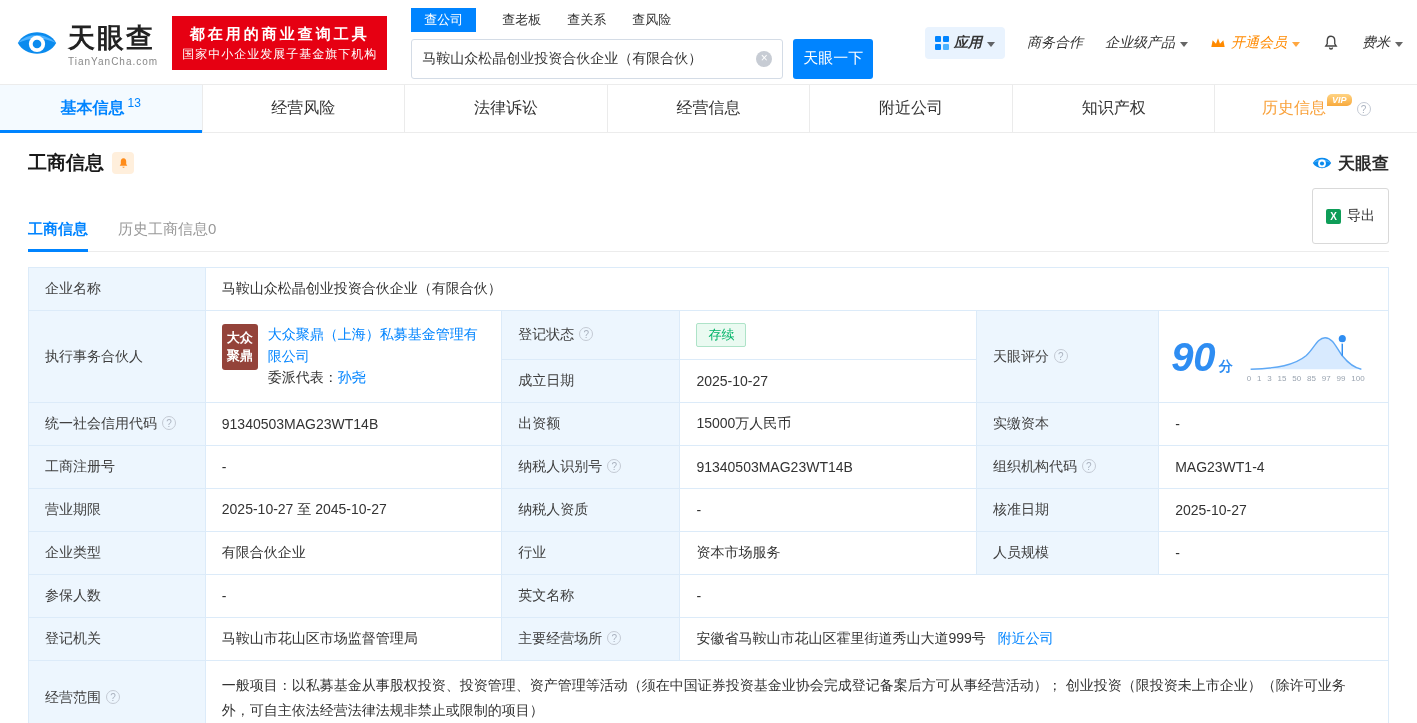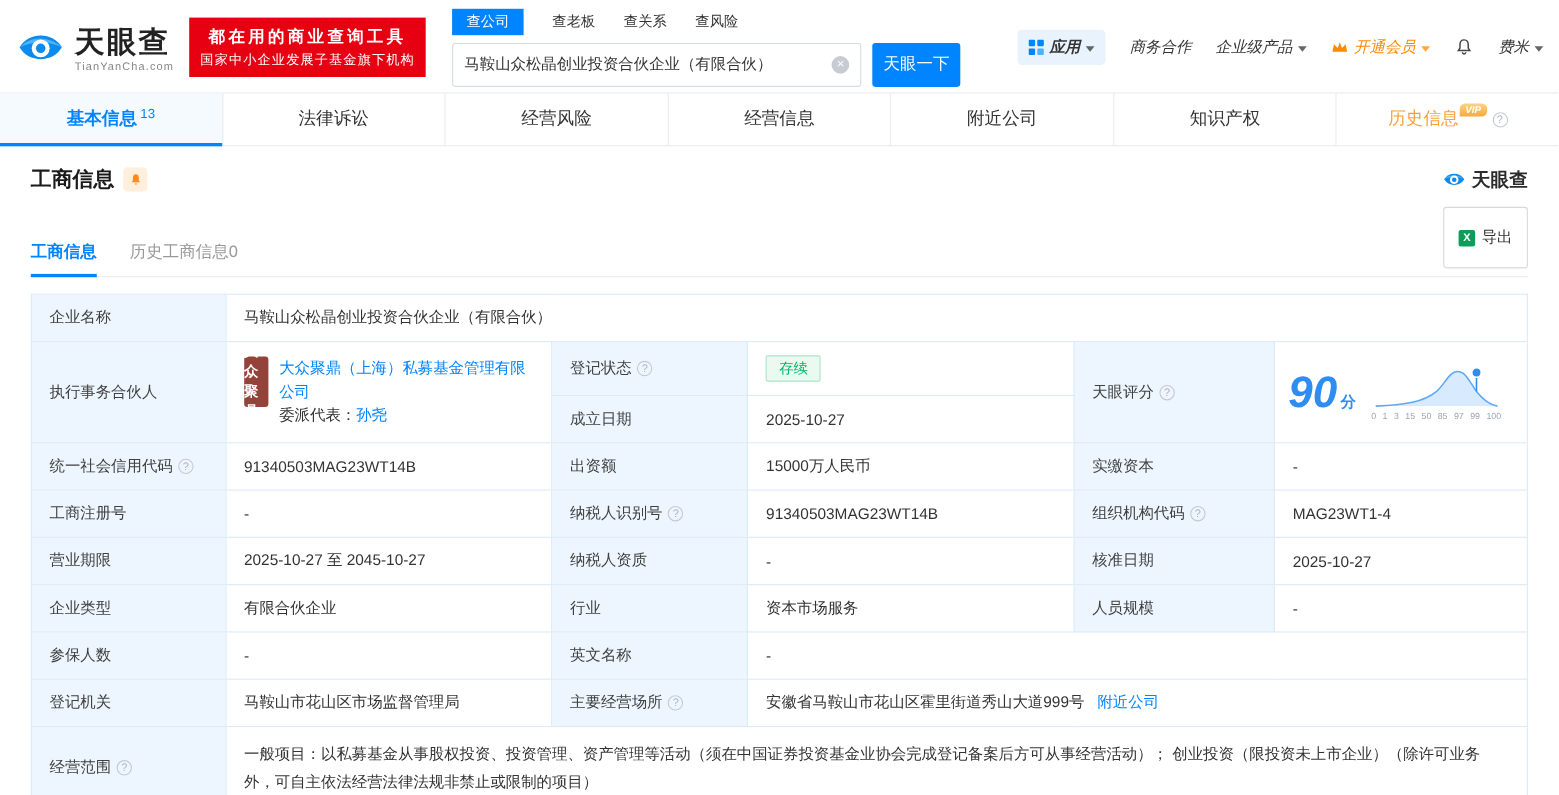--- a/index.html
+++ b/index.html
@@ -60,21 +60,21 @@
   .excel-icon::after { content:"X"; }
 
   
   .info-table { width:100%; border-collapse:collapse; table-layout:fixed; margin-top:15px; }
   .info-table td { border:1px solid #dcebf9; font-size:14px; padding:12px 16px; vertical-align:middle; color:#333; word-break:break-all; }
   td.lbl { background:#edf6fe; color:#404040; }
   .dash { color:#333; }
   a.link { color:#0084ff; text-decoration:none; cursor:pointer; }
 
   .partner { display:flex; gap:10px; align-items:flex-start; }
-  .p-logo { width:22px; height:46px; flex:none; background:#94433a; border-radius:3px; color:#fff; font-size:13px; font-weight:bold; display:flex; flex-direction:column; align-items:center; justify-content:center; line-height:1.4; cursor:pointer; }
+  .p-logo { width:36px; height:46px; flex:none; background:#94433a; border-radius:3px; color:#fff; font-size:13px; font-weight:bold; display:flex; flex-direction:column; align-items:center; justify-content:center; line-height:1.4; cursor:pointer; }
   .p-info { line-height:1.55; }
   .delegate-label { color:#333; }
 
   .status-badge { display:inline-block; background:#eafaf1; color:#00b368; border:1px solid #aee3c8; border-radius:2px; padding:2px 11px; font-size:13px; }
 
   .score-cell { display:flex; align-items:center; gap:14px; }
   .score-num { color:#2e8df2; font-size:40px; font-weight:bold; font-style:italic; line-height:1; }
   .score-unit { font-size:14px; font-style:normal; margin-left:3px; font-weight:bold; }
   .score-chart { display:flex; flex-direction:column; }
   .axis { display:flex; justify-content:space-between; width:118px; font-size:8px; color:#9aa4b0; margin-top:1px; }
@@ -156,24 +156,24 @@
       </span>
     </div>
   </header>
 
   <nav class="nav-tabs">
     <div class="nav-tab active">
       <span>基本信息</span>
       <span class="tab-badge">13</span>
     </div>
     <div class="nav-tab">
+      <span>经营风险</span>
+    </div>
+    <div class="nav-tab">
       <span>法律诉讼</span>
-    </div>
-    <div class="nav-tab">
-      <span>经营风险</span>
     </div>
     <div class="nav-tab">
       <span>经营信息</span>
     </div>
     <div class="nav-tab">
       <span>附近公司</span>
     </div>
     <div class="nav-tab">
       <span>知识产权</span>
     </div>

